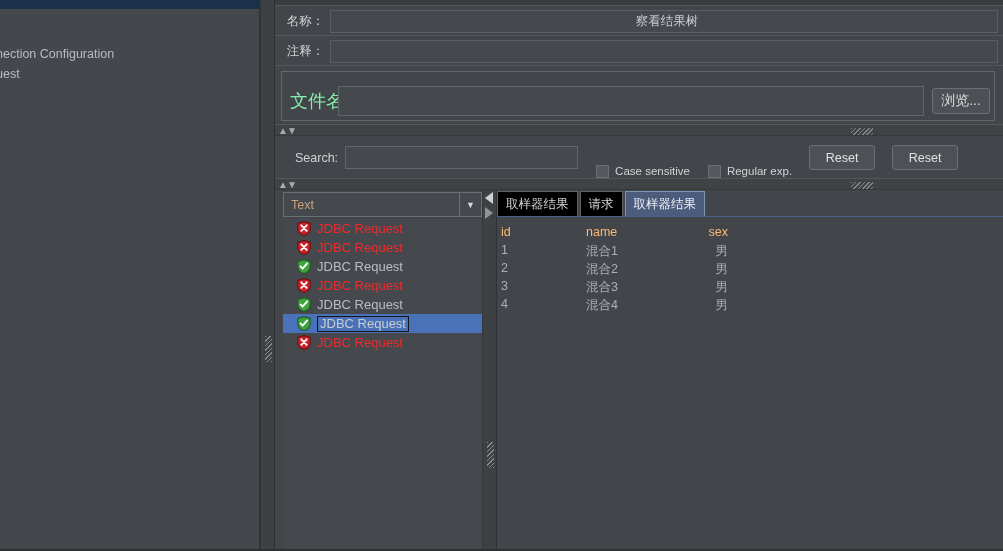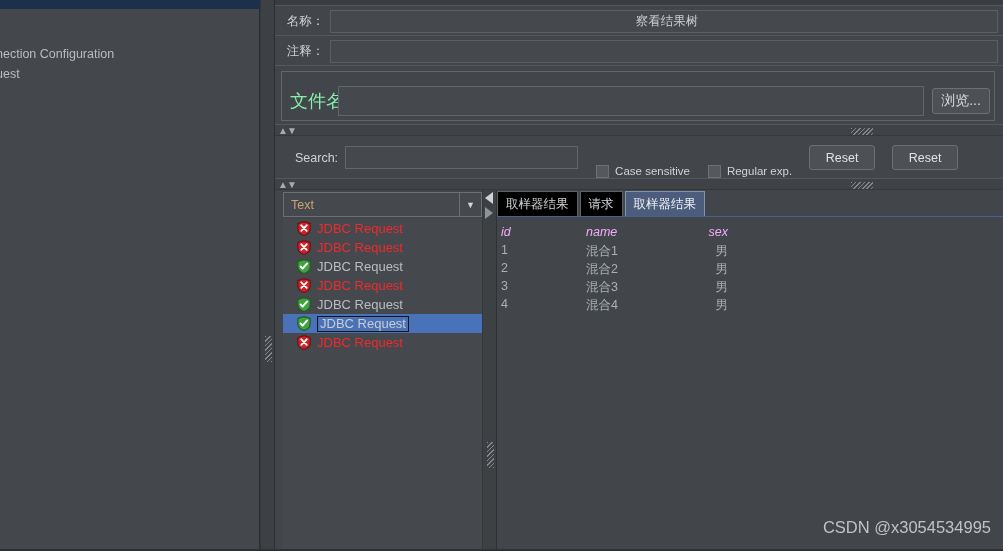--- a/index.html
+++ b/index.html
@@ -363,21 +363,21 @@
     padding-top: 8px;
     padding-left: 4px;
   }
   .data-row {
     display: flex;
     height: 18px;
     font-size: 12.5px;
     color: #aab0b5;
     white-space: pre;
   }
-  .data-row.head { color: #f0abfc; font-style: italic; }
+  .data-row.head { color: #fdba74; }
   .col-id   { width: 85px; }
   .col-name { width: 82px; }
   .col-sex  { width: 60px; text-align: right; }
 
   
   #watermark {
     position: absolute; right: 12px; bottom: 14px;
     color: #c6c9cc;
     font-size: 16.5px;
     opacity: .95;
@@ -549,17 +549,16 @@
         <div id="data-area">
             <div class="data-row head"><span class="col-id">id</span><span class="col-name">name</span><span class="col-sex">sex</span></div>
             <div class="data-row"><span class="col-id">1</span><span class="col-name">混合1</span><span class="col-sex">男</span></div>
             <div class="data-row"><span class="col-id">2</span><span class="col-name">混合2</span><span class="col-sex">男</span></div>
             <div class="data-row"><span class="col-id">3</span><span class="col-name">混合3</span><span class="col-sex">男</span></div>
             <div class="data-row"><span class="col-id">4</span><span class="col-name">混合4</span><span class="col-sex">男</span></div>
           </div>
       </div>
     </div>
 
-    <div id="watermark">CSDN @x3054534995</div>
   </div>
 
   <div id="bottom-edge"></div>
 </div>
 
 </body></html>

